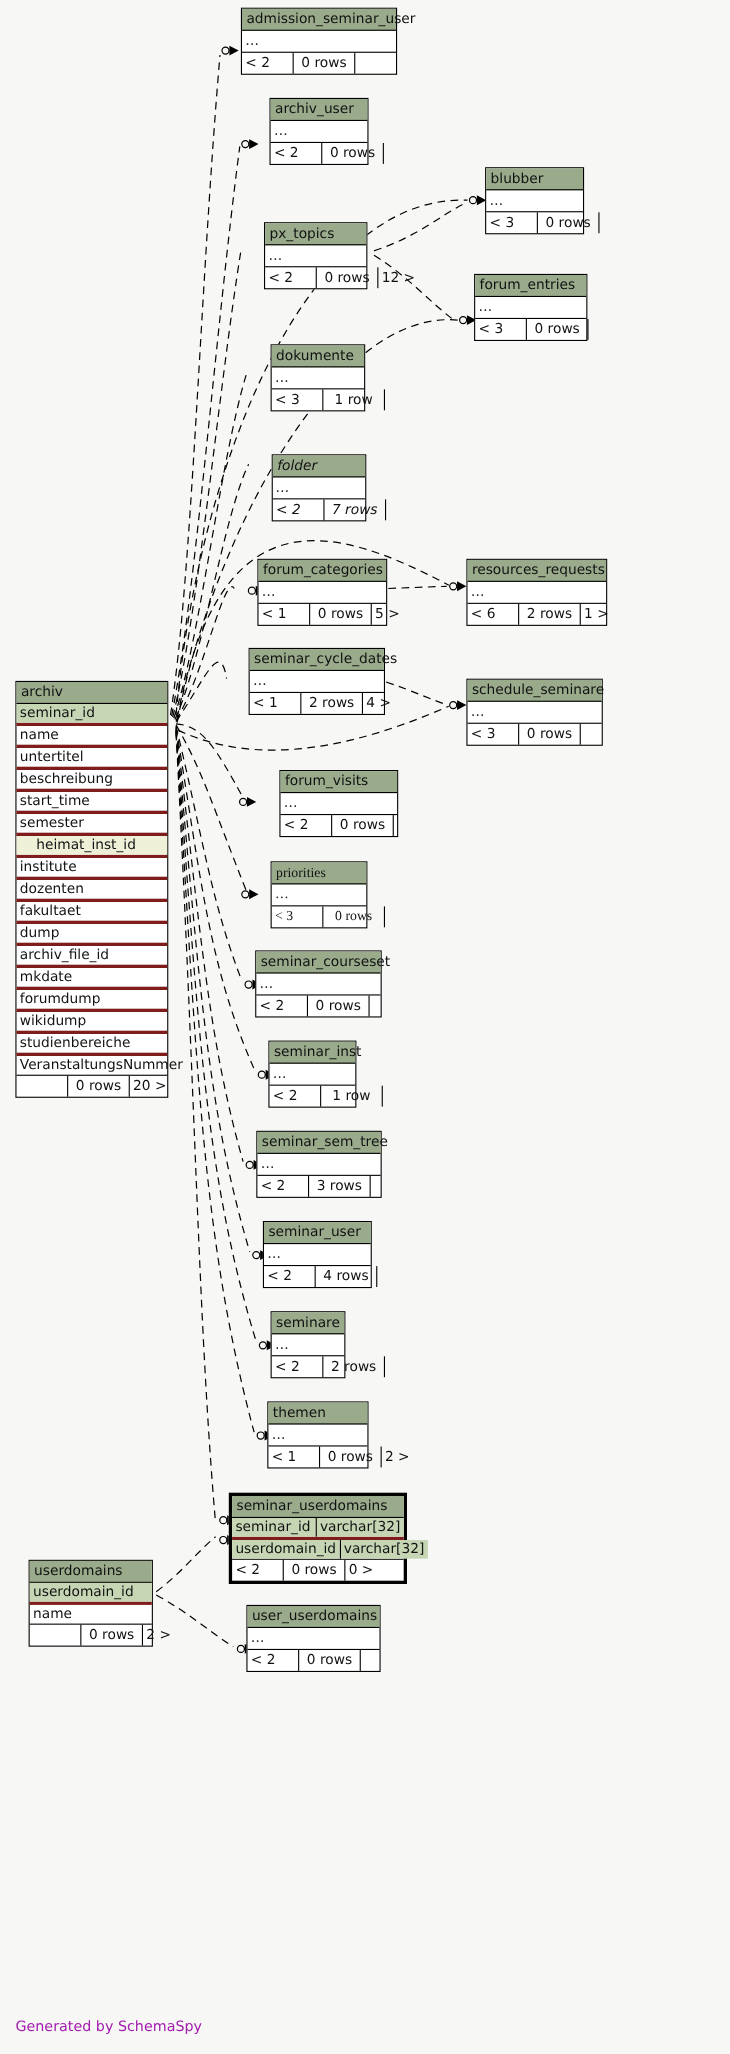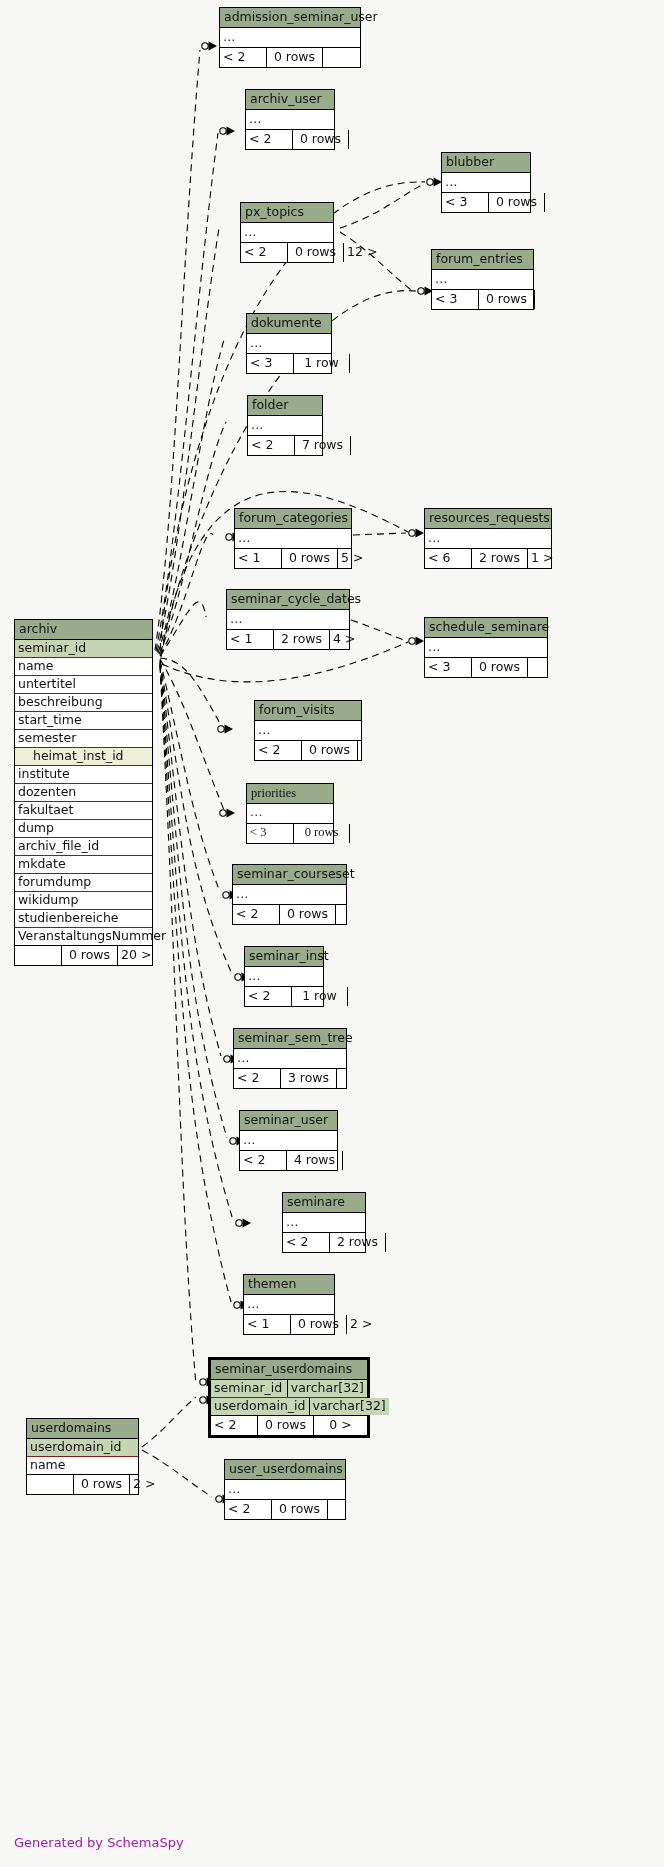--- a/index.html
+++ b/index.html
@@ -40,21 +40,21 @@
     padding: 2px 4px 3px 4px;
     border-bottom: 1px solid #000;
     line-height: 14px;
     overflow: visible;
   }
   .tn-body {
     display: block;
   }
   .tn-row {
     display: flex;
-    border-bottom: 1px solid #7f1d1d;
+    border-bottom: 3px solid #7f1d1d;
     line-height: 16px;
   }
   .tn-row:last-child { border-bottom: none; }
   .tn-cell {
     padding: 0px 3px 1px 3px;
     overflow: visible;
     box-sizing: border-box;
   }
   .tn-cell.colname { flex: 1 1 auto; }
   .tn-cell.coltype {
@@ -77,21 +77,21 @@
     line-height: 17px;
     height: 19px;
   }
   .tn-foot .f {
     padding: 0 3px 1px 3px;
     box-sizing: border-box;
     overflow: visible;
   }
   .tn-foot .f1 { flex: 0 0 46px; text-align: left; }
   .tn-foot .f2 { flex: 0 0 56px; text-align: center; border-left: 1px solid #000; }
-  .tn-foot .f3 { flex: 1 1 auto; text-align: center; border-left: 1px solid #000; }
+  .tn-foot .f3 { flex: 1 1 auto; text-align: left; border-left: 1px solid #000; }
   .credit {
     position: absolute;
     left: 14px;
     top: 1835px;
     font-size: 13px;
     color: #a21caf;
   }
 </style>
 </head>
 <body>
@@ -294,21 +294,21 @@
         <div class="tn-row ellipsis">
           <div class="tn-cell colname">…</div>
         </div>
       </div>
       <div class="tn-foot">
         <div class="f f1">&lt; 3</div>
         <div class="f f2">1 row</div>
         <div class="f f3"></div>
       </div>
     </div>
-    <div class="table-node" style="left: 247px; top: 395px; width: 76px;">
+    <div class="table-node" style="left: 247px; top: 413px; width: 86px; font-style: italic;">
       <div class="tn-title">folder</div>
       <div class="tn-body">
         <div class="tn-row ellipsis">
           <div class="tn-cell colname">…</div>
         </div>
       </div>
       <div class="tn-foot">
         <div class="f f1">&lt; 2</div>
         <div class="f f2">7 rows</div>
         <div class="f f3"></div>
@@ -498,21 +498,21 @@
         <div class="tn-row ellipsis">
           <div class="tn-cell colname">…</div>
         </div>
       </div>
       <div class="tn-foot">
         <div class="f f1">&lt; 2</div>
         <div class="f f2">4 rows</div>
         <div class="f f3"></div>
       </div>
     </div>
-    <div class="table-node" style="left: 246px; top: 1192px; width: 84px; margin-left: 36px;">
+    <div class="table-node" style="left: 246px; top: 1192px; width: 68px;">
       <div class="tn-title">seminare</div>
       <div class="tn-body">
         <div class="tn-row ellipsis">
           <div class="tn-cell colname">…</div>
         </div>
       </div>
       <div class="tn-foot">
         <div class="f f1">&lt; 2</div>
         <div class="f f2">2 rows</div>
         <div class="f f3"></div>

